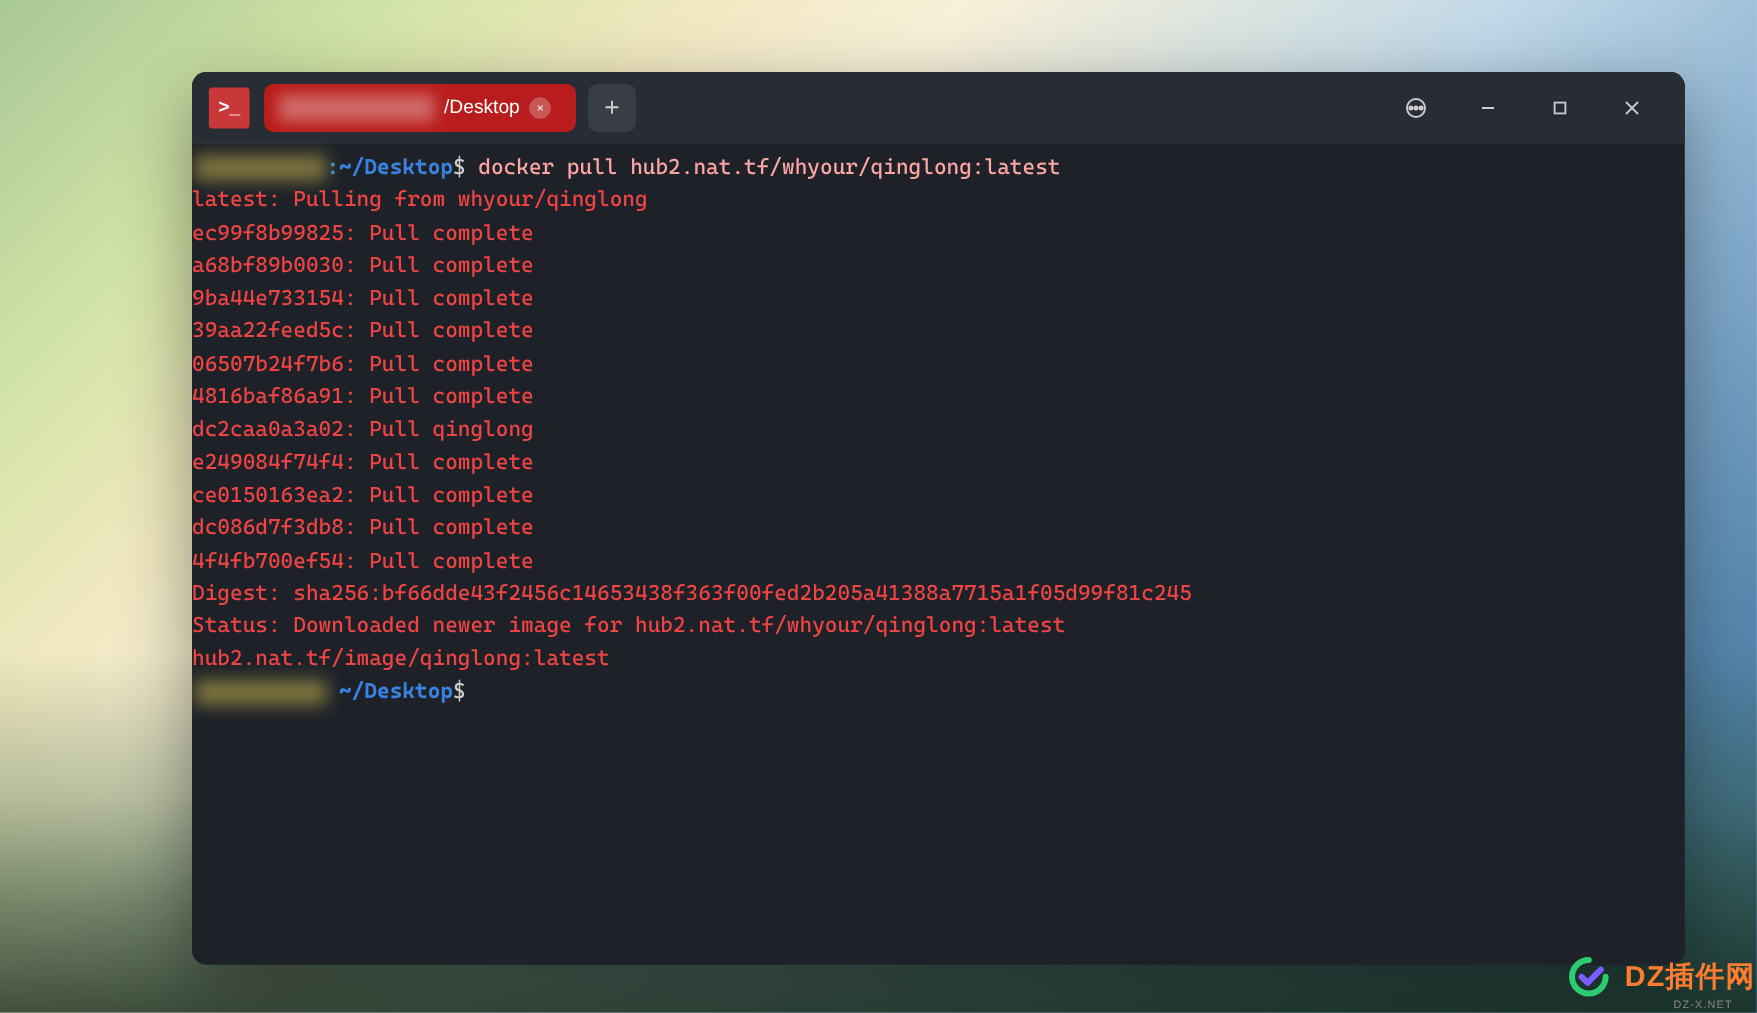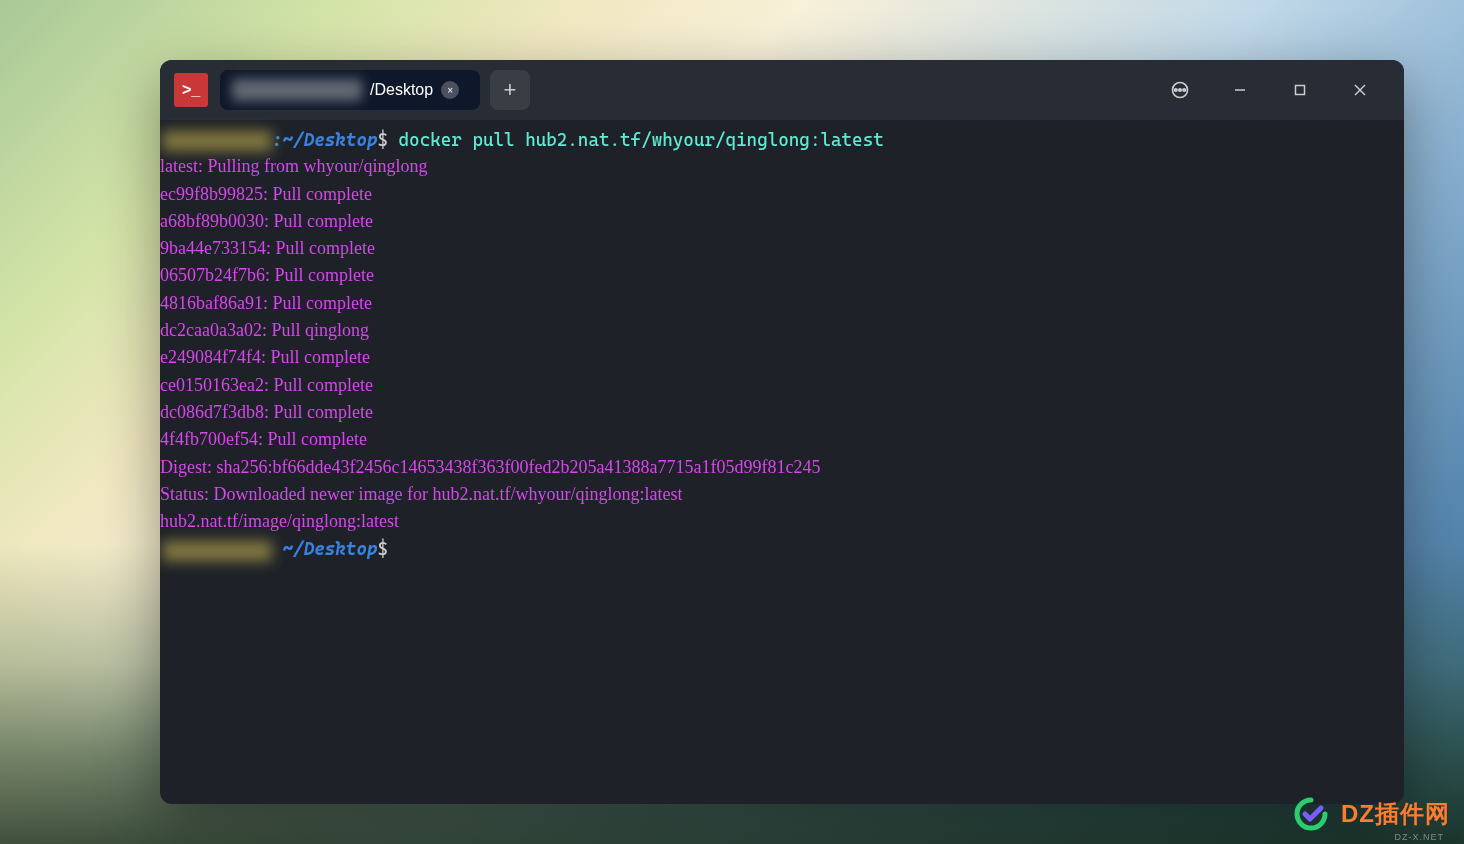--- a/index.html
+++ b/index.html
@@ -50,21 +50,21 @@
       font-size: 16px;
       font-weight: bold;
     }
     .tab-bar {
       display: flex;
       gap: 10px;
       flex: 1;
     }
     .tab {
       height: 40px;
-      background: #0f172a;
+      background: #b91c1c;
       border-radius: 8px;
       display: flex;
       align-items: center;
       padding: 0 12px;
       gap: 8px;
       min-width: 260px;
     }
     .tab-user-blurred {
       width: 130px;
       height: 22px;
@@ -138,28 +138,28 @@
     }
     .blurred-user {
       display: inline-block;
       width: 110px;
       height: 20px;
       background: rgba(200,180,80,0.6);
       filter: blur(7px);
       vertical-align: middle;
       margin-left: 2px;
     }
-    .prompt-path { color: #3a82e0; font-weight: bold; font-style: italic; }
+    .prompt-path { color: #3a82e0; font-weight: bold; }
     .prompt-dollar { color: #ccc; }
-    .cmd-text { color: #5eead4; }
-    .green-text { color: #d946ef; font-family: Liberation Serif, serif; }
+    .cmd-text { color: #fca5a5; }
+    .green-text { color: #ef4444; }
     .watermark {
       position: absolute;
       bottom: 12px;
-      right: 14px;
+      right: 1px;
       display: flex;
       align-items: center;
       gap: 12px;
     }
     .watermark-icon {
       width: 36px;
       height: 36px;
     }
     .watermark-text {
       color: #ff7b2e;
@@ -225,20 +225,21 @@
       </div>
     </div>
   </div>
 
   <div class="terminal-body">
     <div class="line"><span class="blurred-user"></span><span class="prompt-path">:~/Desktop</span><span class="prompt-dollar">$</span><span class="cmd-text"> docker pull hub2.nat.tf/whyour/qinglong:latest</span></div>
     <div class="line green-text">latest: Pulling from whyour/qinglong</div>
     <div class="line green-text">ec99f8b99825: Pull complete</div>
     <div class="line green-text">a68bf89b0030: Pull complete</div>
     <div class="line green-text">9ba44e733154: Pull complete</div>
+    <div class="line green-text">39aa22feed5c: Pull complete</div>
     <div class="line green-text">06507b24f7b6: Pull complete</div>
     <div class="line green-text">4816baf86a91: Pull complete</div>
     <div class="line green-text">dc2caa0a3a02: Pull qinglong</div>
     <div class="line green-text">e249084f74f4: Pull complete</div>
     <div class="line green-text">ce0150163ea2: Pull complete</div>
     <div class="line green-text">dc086d7f3db8: Pull complete</div>
     <div class="line green-text">4f4fb700ef54: Pull complete</div>
     <div class="line green-text">Digest: sha256:bf66dde43f2456c14653438f363f00fed2b205a41388a7715a1f05d99f81c245</div>
     <div class="line green-text">Status: Downloaded newer image for hub2.nat.tf/whyour/qinglong:latest</div>
     <div class="line green-text">hub2.nat.tf/image/qinglong:latest</div>

